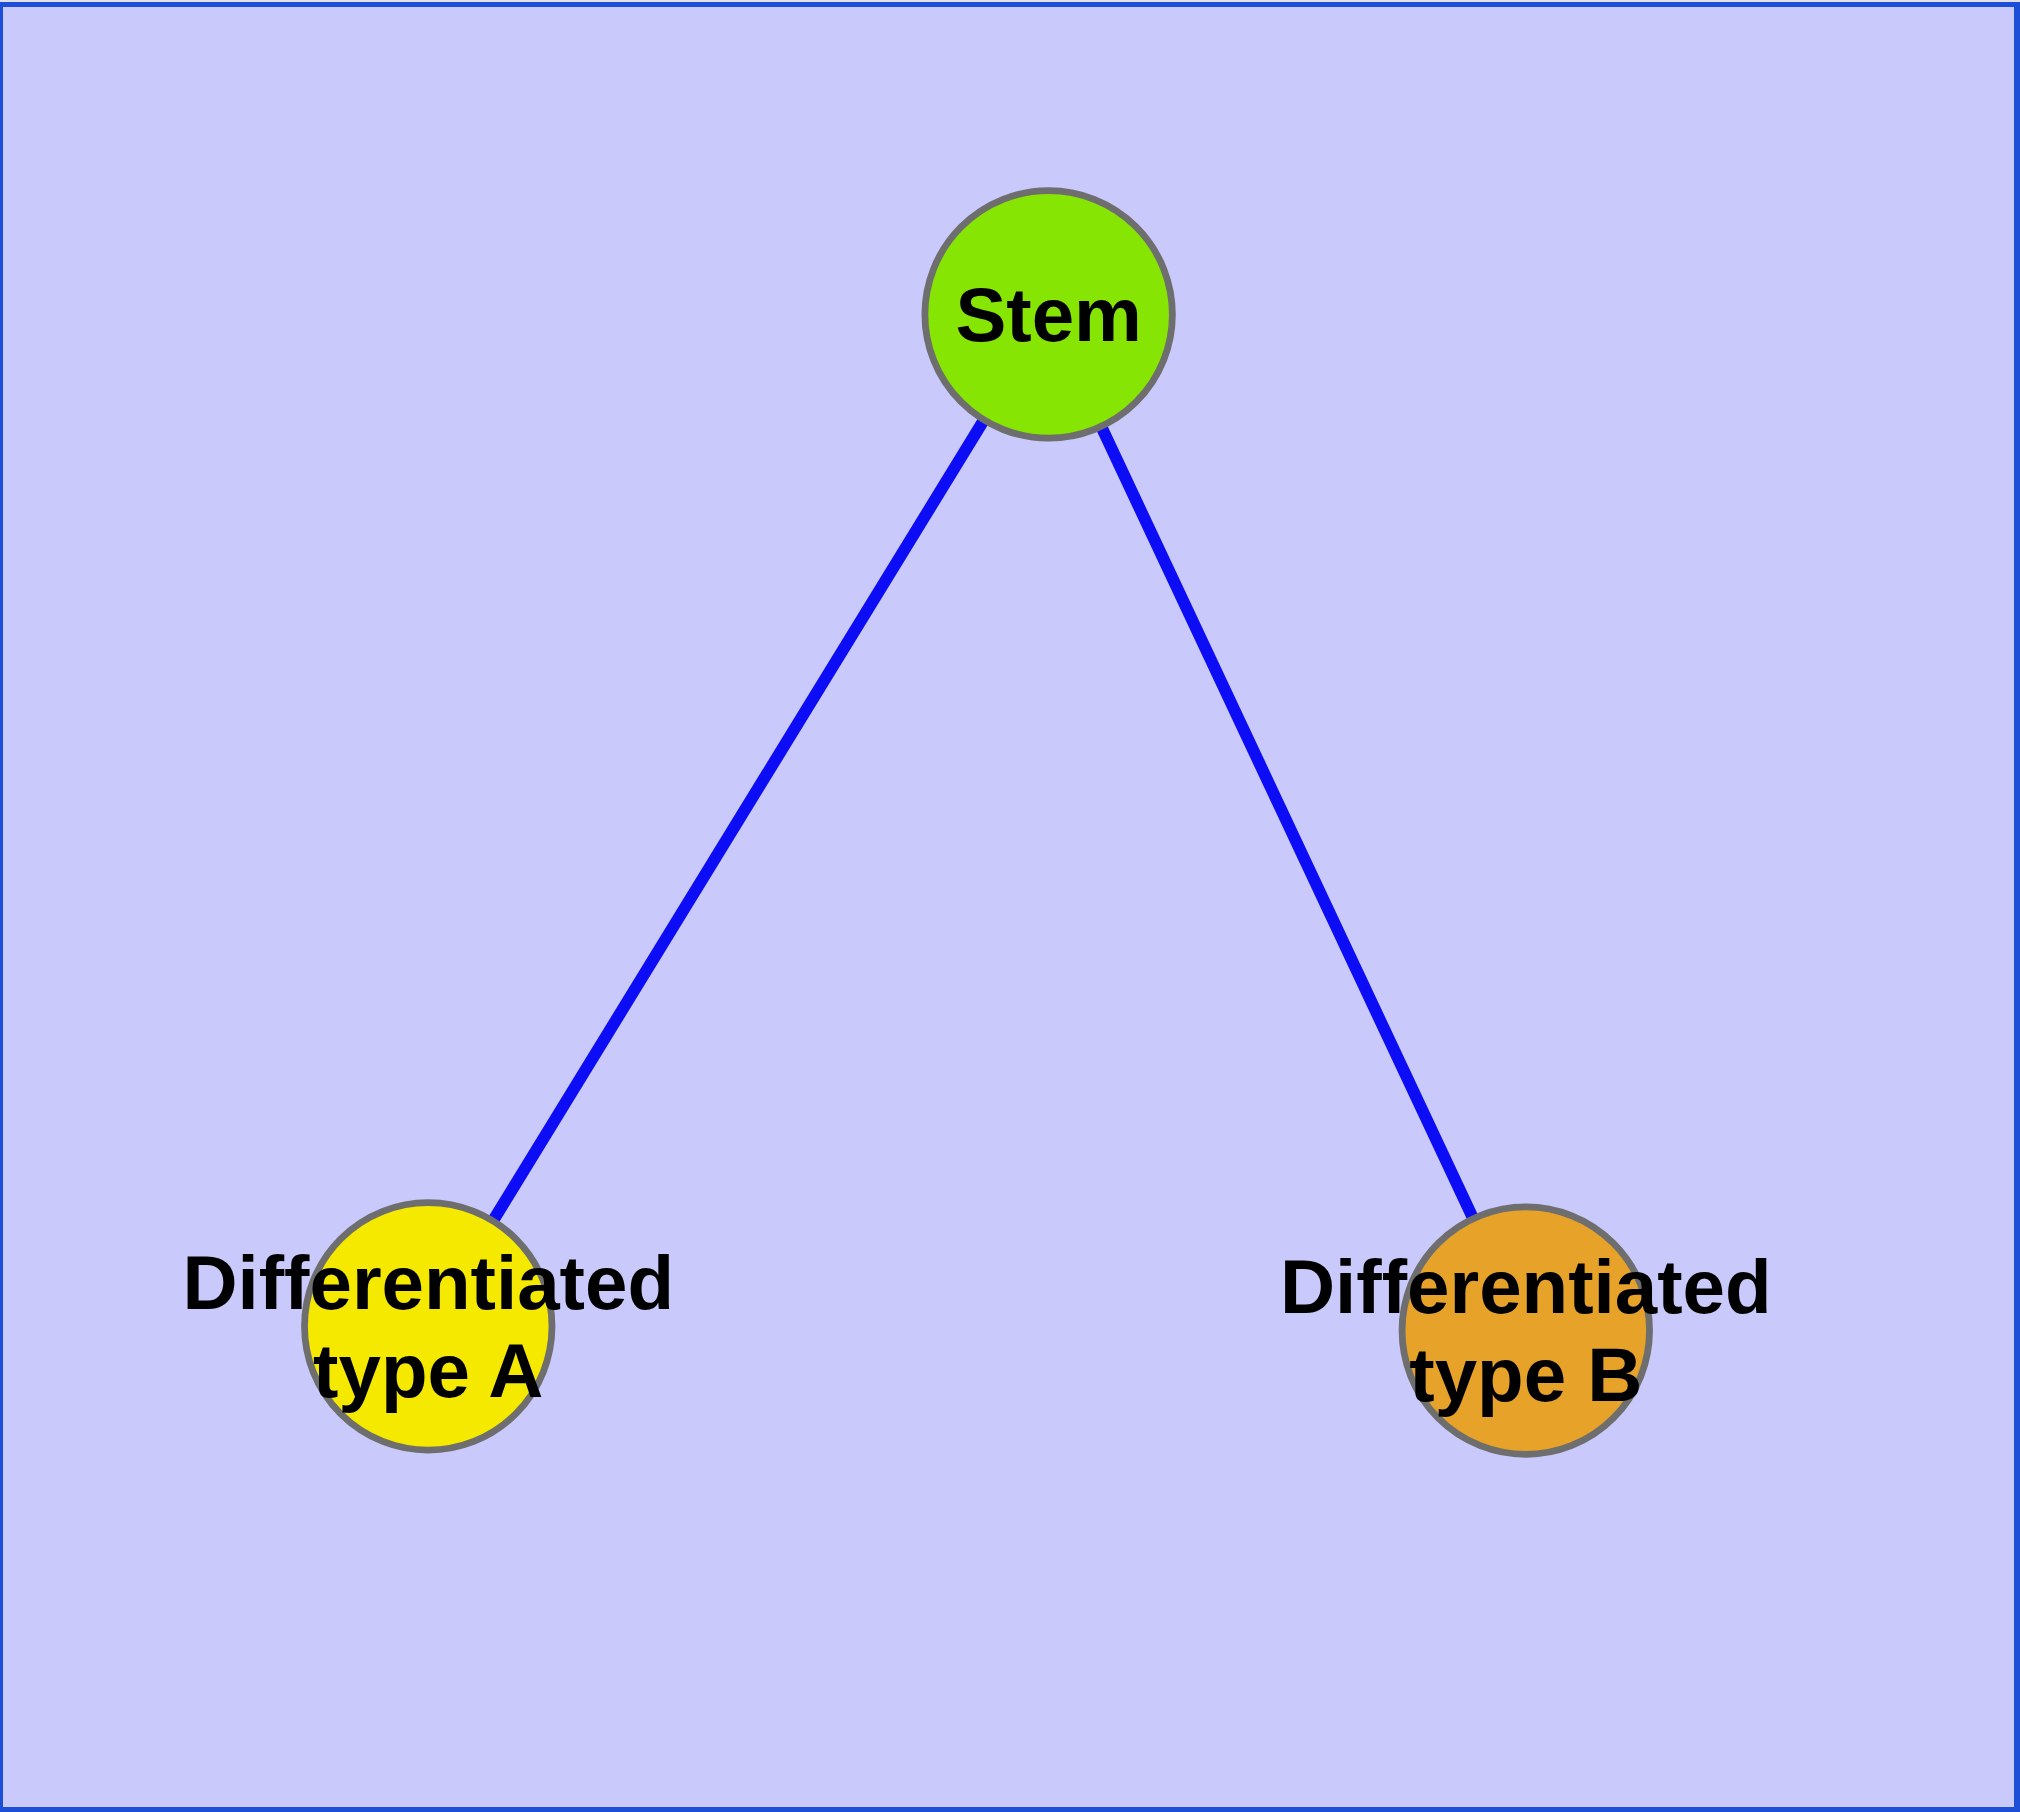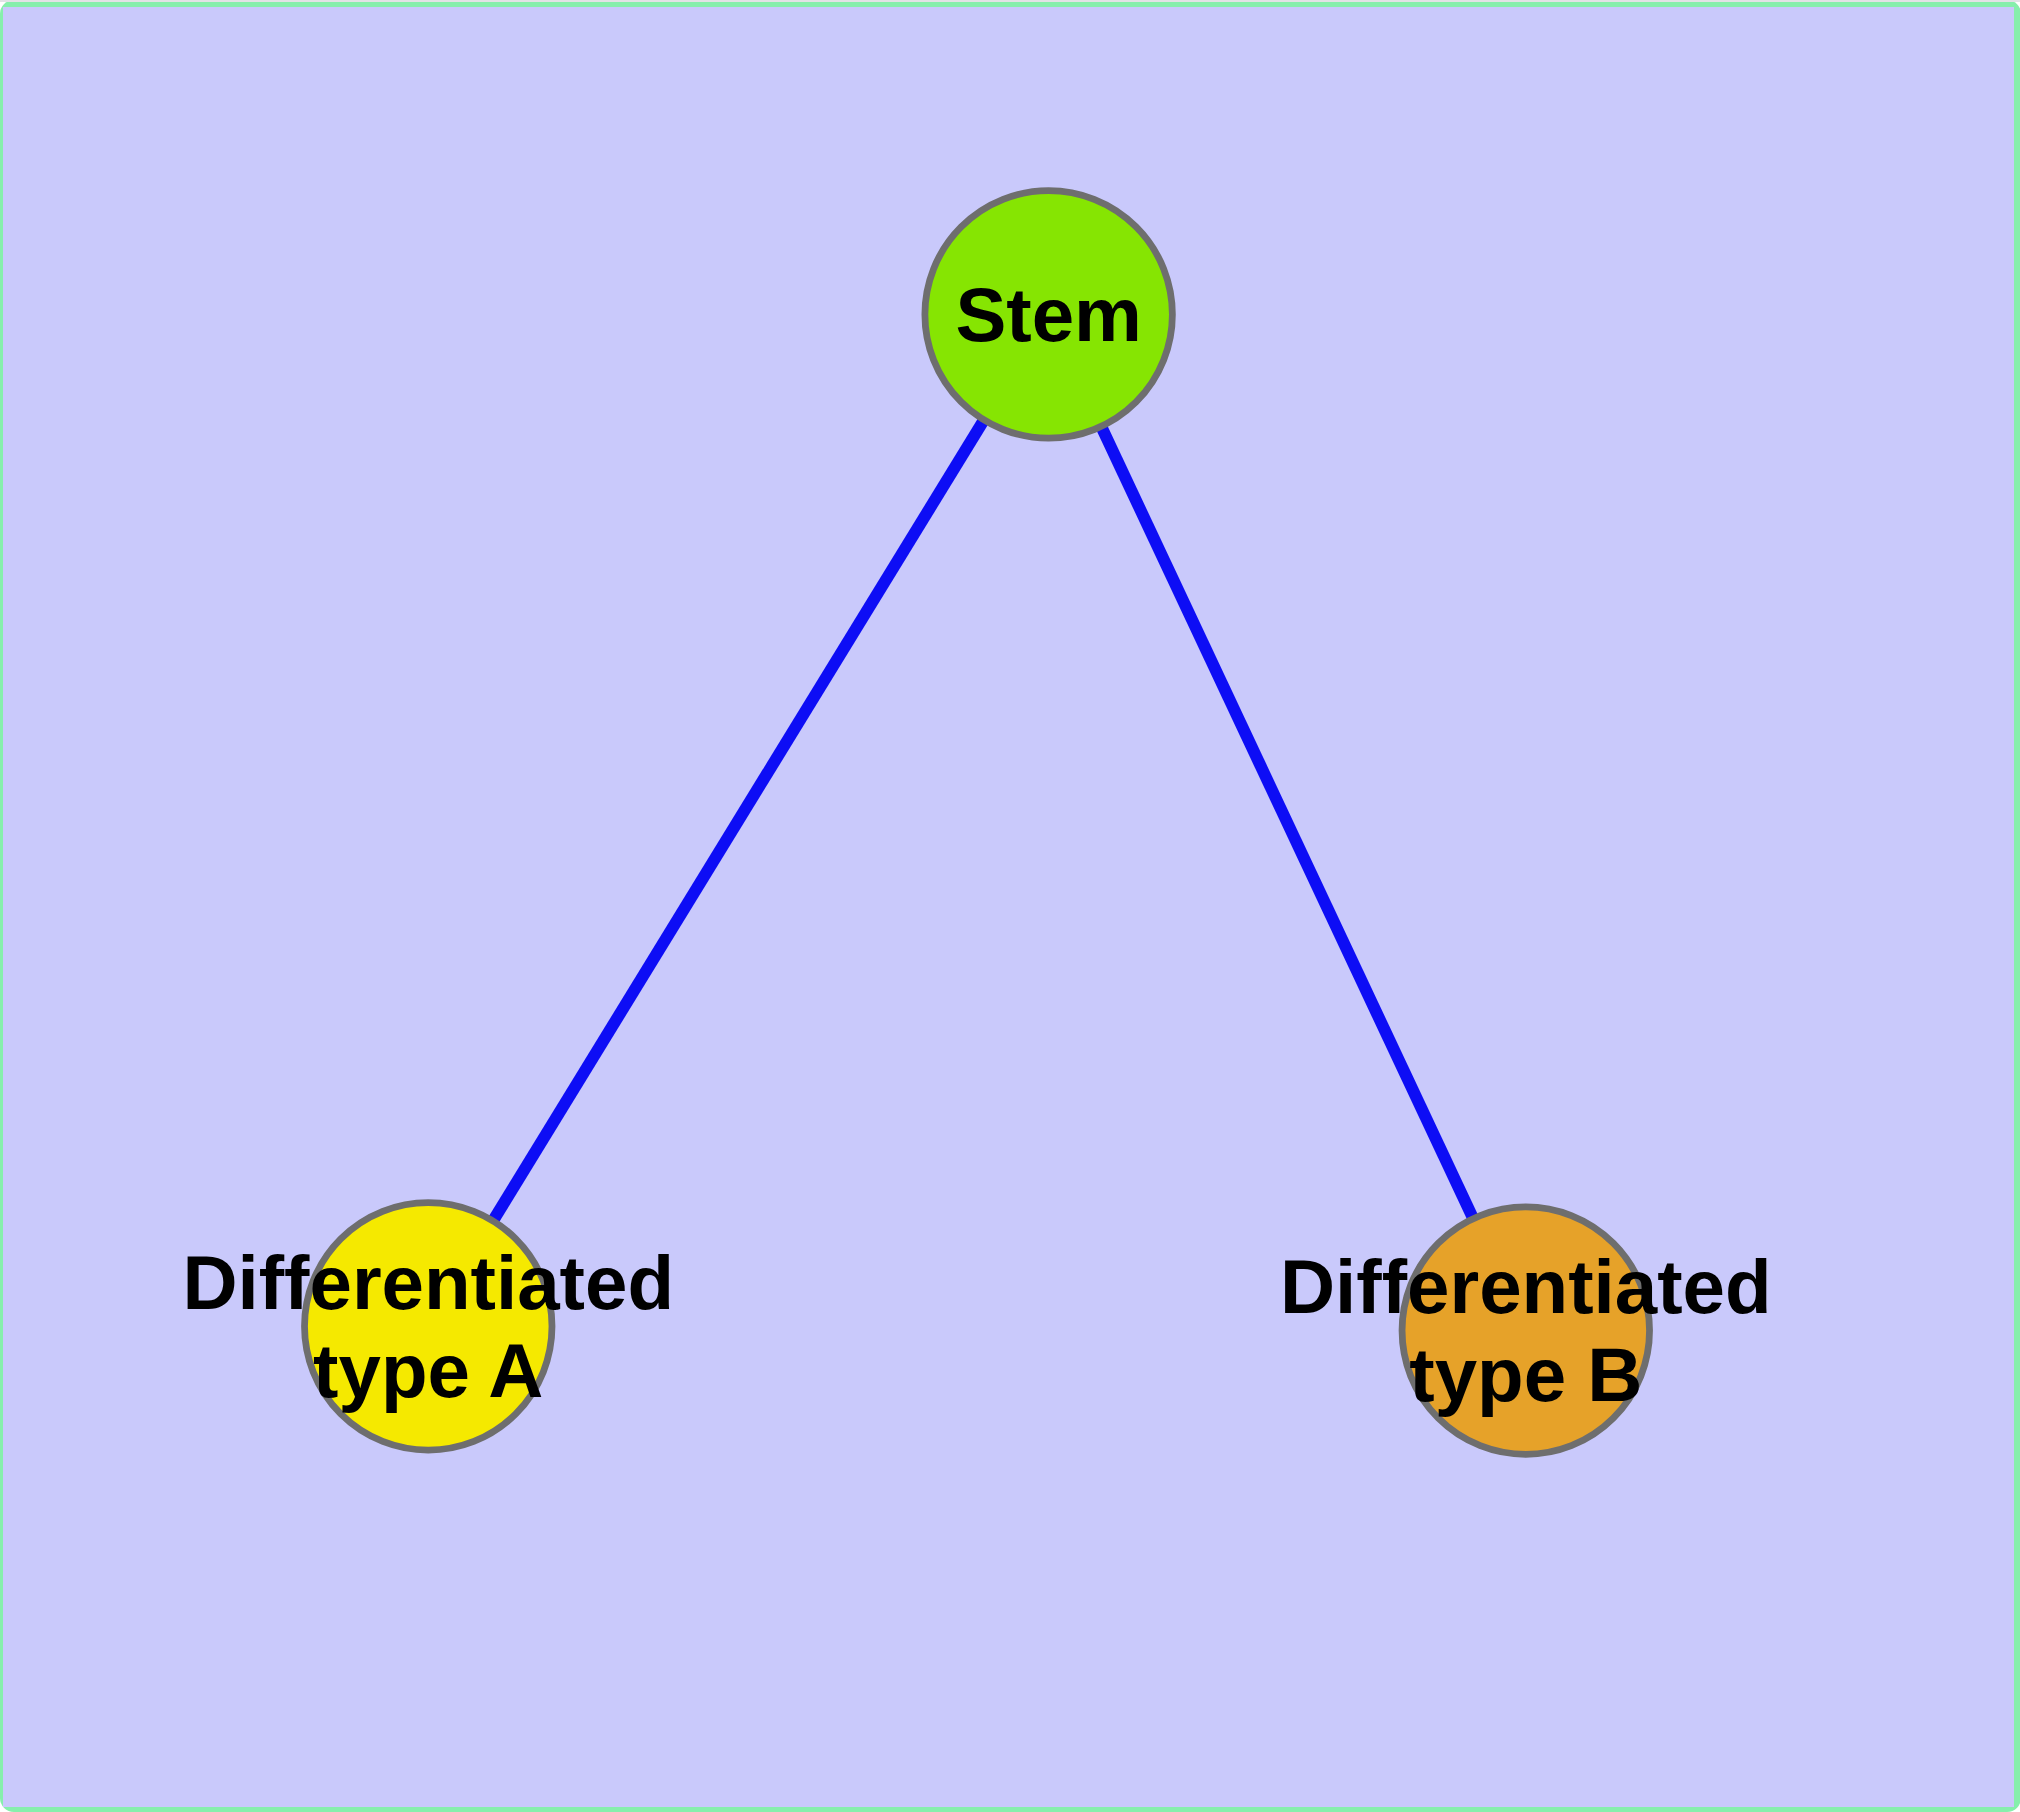--- a/index.html
+++ b/index.html
@@ -8,22 +8,21 @@
     width: 2021px;
     height: 1812px;
     background: #ffffff;
     overflow: hidden;
     font-family: "Liberation Sans", "DejaVu Sans", sans-serif;
   }
   .figure {
     position: relative;
     width: 2021px;
     height: 1812px;
-    background: #86efac;
-    border-radius: 14px;
+    background: #1d4ed8;
   }
   
   .top-edge {
     position: absolute;
     left: 0; top: 0;
     width: 100%; height: 1.7px;
     background: #e2e2e6;
   }
   
   .panel {

